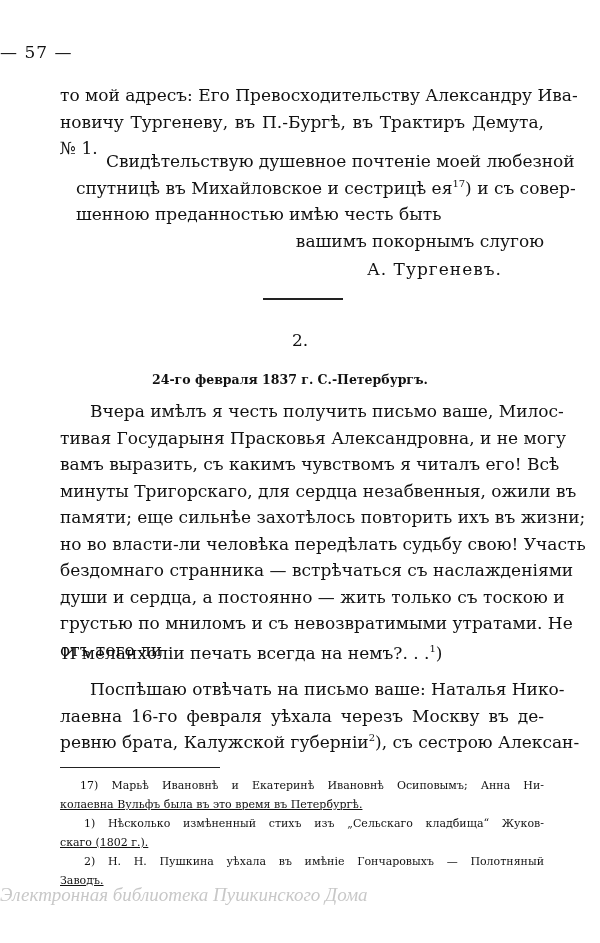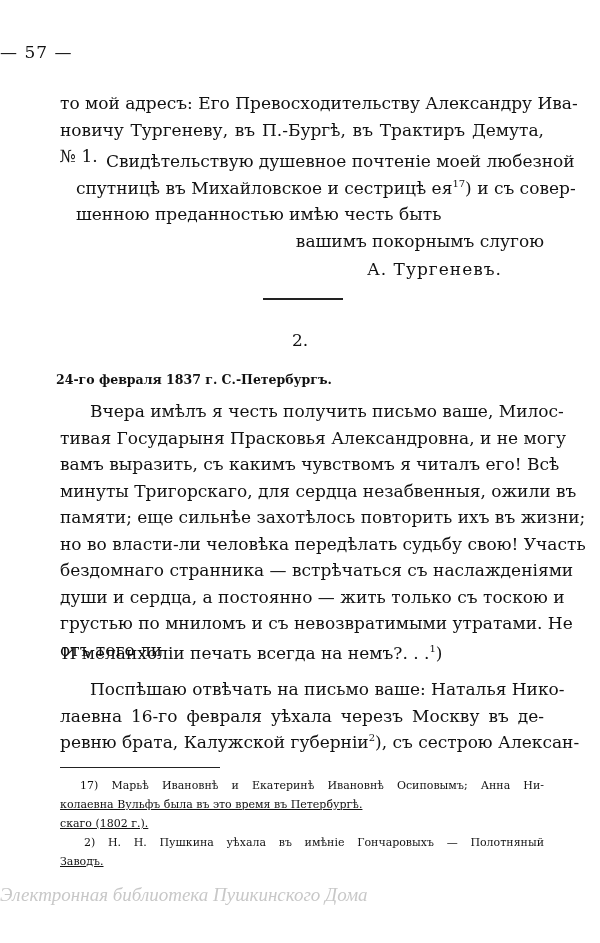--- a/index.html
+++ b/index.html
@@ -16,39 +16,39 @@
     .line { height: 26.5px; line-height: 26.5px; white-space: nowrap; text-align: justify; text-align-last: justify; }
     .line.last { text-align-last: left; }
     .line.indent { padding-left: 30px; }
     .right { text-align: right; text-align-last: right; }
     sup { font-size: 10px; line-height: 0; vertical-align: 7px; }
     .rule-center {
       position: absolute; left: 263px; top: 298px; width: 80px; height: 0;
       border-top: 2px solid #222;
     }
     .letter-num { position: absolute; top: 330px; left: 0; width: 600px; text-align: center; font-size: 17px; }
-    .dateline { position: absolute; top: 372px; left: 56px; width: 484px; text-align: left; font-size: 12.5px; font-weight: bold; }
+    .dateline { position: absolute; top: 372px; left: 48px; width: 484px; text-align: center; font-size: 12.5px; font-weight: bold; }
     .verse { position: absolute; top: 643px; left: 0; width: 504px; text-align: center; font-size: 17px; }
     .fn-rule { position: absolute; left: 60px; top: 767px; width: 160px; border-top: 1.5px solid #222; }
     .footnotes { position: absolute; left: 60px; top: 776px; width: 484px; font-size: 11px; }
     .fn-line { height: 19px; line-height: 19px; white-space: nowrap; text-align: justify; text-align-last: justify; }
     .fn-line.last { text-align-last: left; text-decoration: underline; }
     .fn-line.indent { padding-left: 20px; }
     .watermark {
       position: absolute; top: 884px; left: 0; width: 524px; text-align: left;
       font-family: "Liberation Serif", "DejaVu Serif", serif; font-style: italic;
       font-size: 19px;
     }
   </style>
 </head>
 <body>
 
 <div class="page-num">— 57 —</div>
 
-<div class="block" style="top:90px;">
+<div class="block" style="top:82px;">
   <div class="line">то мой адресъ: Его Превосходительству Александру Ива-</div>
   <div class="line">новичу Тургеневу, въ П.-Бургѣ, въ Трактиръ Демута,</div>
   <div class="line last">№ 1.</div>
 </div>
 
 <div class="block" style="top:148px;margin-left:16px;">
   <div class="line indent">Свидѣтельствую душевное почтеніе моей любезной</div>
   <div class="line"><span>спутницѣ въ Михайловское и сестрицѣ ея</span><sup>17</sup><span>) и съ совер-</span></div>
   <div class="line last">шенною преданностью имѣю честь быть</div>
 </div>
@@ -80,18 +80,19 @@
   <div class="line indent">Поспѣшаю отвѣчать на письмо ваше: Наталья Нико-</div>
   <div class="line">лаевна 16-го февраля уѣхала черезъ Москву въ де-</div>
   <div class="line"><span>ревню брата, Калужской губерніи</span><sup>2</sup><span>), съ сестрою Алексан-</span></div>
 </div>
 
 <div class="fn-rule"></div>
 
 <div class="footnotes">
   <div class="fn-line indent">17) Марьѣ Ивановнѣ и Екатеринѣ Ивановнѣ Осиповымъ; Анна Ни-</div>
   <div class="fn-line last">колаевна Вульфъ была въ это время въ Петербургѣ.</div>
+  <div class="fn-line indent" style="padding-left:24px;">1) Нѣсколько измѣненный стихъ изъ „Сельскаго кладбища“ Жуков-</div>
   <div class="fn-line last">скаго (1802 г.).</div>
   <div class="fn-line indent" style="padding-left:24px;">2) Н. Н. Пушкина уѣхала въ имѣніе Гончаровыхъ — Полотняный</div>
   <div class="fn-line last">Заводъ.</div>
 </div>
 
 <div class="watermark" style="color:#c8c8c8;">Электронная библиотека Пушкинского Дома</div>
 
 </body></html>

